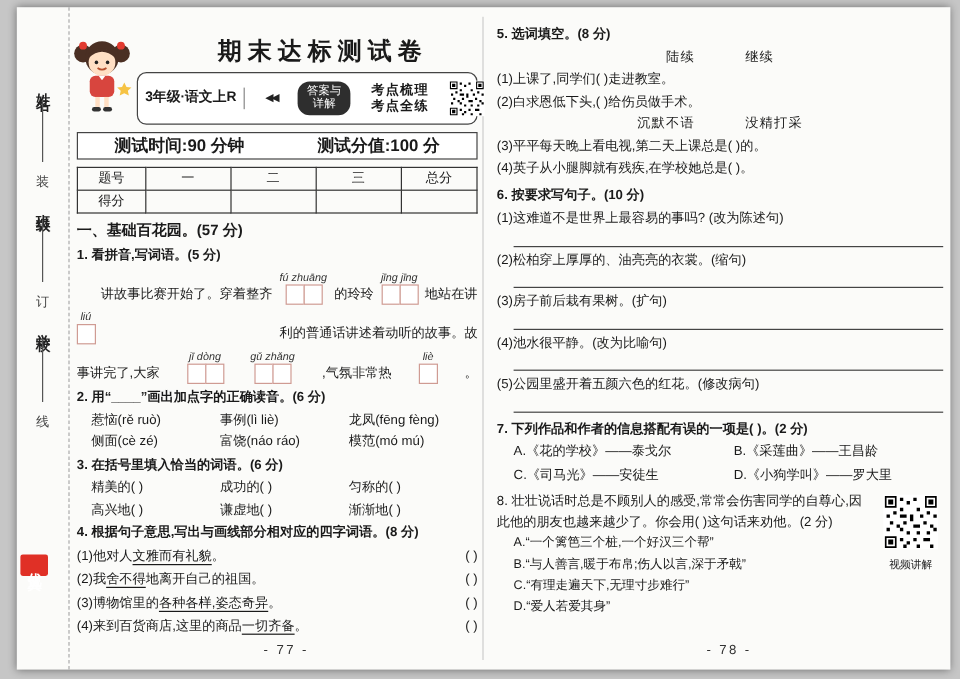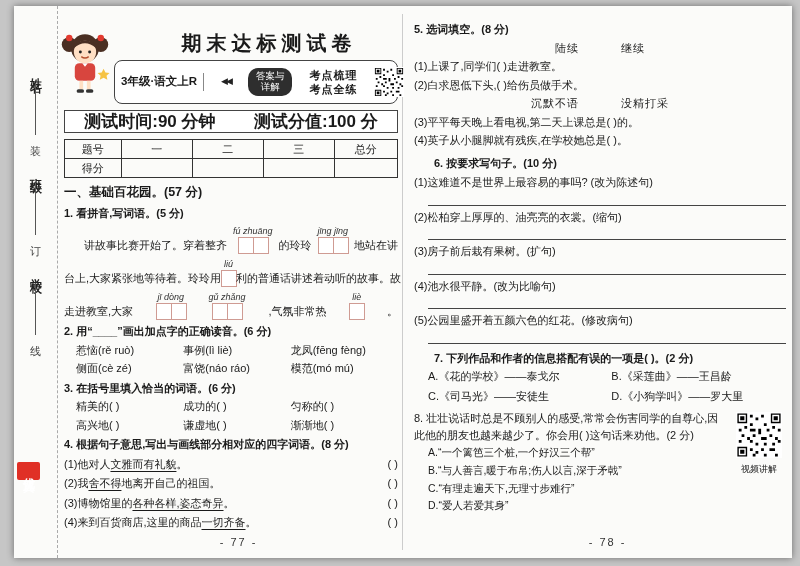--- a/index.html
+++ b/index.html
@@ -29,21 +29,21 @@
   .title { position:absolute; left:74px; top:10px; width:262px; text-align:center; font-size:20px; font-weight:bold; letter-spacing:5px; }
   .info-box { position:absolute; left:50px; top:42px; right:0; height:44px; border:1.5px solid #444; border-radius:8px;
               display:flex; align-items:center; padding:0 6px; gap:17px; background:#fff; }
   .edition { font-weight:bold; font-size:11.5px; padding-right:6px; border-right:1px solid #888; white-space:nowrap; }
   .arrows { color:#222; font-size:9px; letter-spacing:-2px; }
   .badge-answer { background:#2e2e2e; color:#fff; border-radius:10px; font-size:9.5px; line-height:1.15;
                   padding:3px 8px; text-align:center; font-weight:normal; white-space:nowrap; }
   .badge-points { font-size:11px; font-weight:900; line-height:1.3; letter-spacing:1px; white-space:nowrap; }
   .qr-small { width:30px; height:30px; margin-left:auto; flex:none; }
   .time-strip { margin-top:4px; border:1.5px solid #444; height:23px; display:flex; align-items:center;
-                justify-content:space-around; font-weight:bold; font-size:17px; background:#fff; }
+                justify-content:space-around; font-weight:bold; font-size:14px; background:#fff; }
   .score-table { width:100%; border-collapse:collapse; margin-top:6px; text-align:center; font-size:11px; }
   .score-table td { border:1px solid #333; height:19px; }
   .score-table td:first-child { width:17%; }
   .score-table td:last-child { width:19%; }
 
   .section-title { margin-top:5px; font-size:12.5px; font-weight:bold; }
   .q-label { margin-top:3px; font-weight:bold; }
 
   
   .q1row { display:flex; align-items:flex-end; justify-content:space-between; height:33px; }
@@ -58,21 +58,21 @@
   .q4item { display:flex; justify-content:space-between; margin-top:3px; white-space:nowrap; }
   .ul { text-decoration:underline; text-underline-offset:3px; }
 
   
   .pairline { display:flex; justify-content:center; gap:42px; font-weight:normal; margin-top:2px; letter-spacing:1px; }
   .qitem { margin-top:2px; }
   .q6item { margin-top:3px; }
   .answer-line { border-bottom:1px solid #444; height:15px; margin-left:14px; margin-bottom:2px; }
   .q7grid { display:grid; grid-template-columns:1.05fr 1fr; row-gap:3px; margin-top:2px; padding-left:14px; }
   .q8 { margin-top:6px; }
-  .mt6 { margin-top:6px;margin-left:20px; }
+  .mt6 { margin-top:6px; }
   .qr-wrap { float:right; width:54px; text-align:center; margin:2px 0 2px 6px; }
   .qr-large { width:46px; height:46px; }
   .qr-caption { font-size:9px; color:#222; }
   .q8opt { margin-top:2px; padding-left:14px; font-size:10.5px; }
 </style>
 </head>
 <body>
 
 <div class="paper">
 
@@ -177,31 +177,30 @@
       <span class="pbg">
         <span class="py">jīng jīng</span>
         <span class="cells">
             <i class="cell"></i>
             <i class="cell"></i>
           </span>
       </span>
       <span class="t">地站在讲</span>
     </div>
     <div class="q1row">
-      <span class="t">台上,大家紧张地等待着。玲玲用</span>
       <span class="pbg">
         <span class="py">liú</span>
         <span class="cells">
             <i class="cell"></i>
           </span>
       </span>
       <span class="t">利的普通话讲述着动听的故事。故</span>
     </div>
     <div class="q1row">
-      <span class="t">走进教室,大家</span>
+      <span class="t">事讲完了,大家</span>
       <span class="pbg">
         <span class="py">jī dòng</span>
         <span class="cells">
             <i class="cell"></i>
             <i class="cell"></i>
           </span>
       </span>
       <span class="pbg">
         <span class="py">gǔ zhǎng</span>
         <span class="cells">

